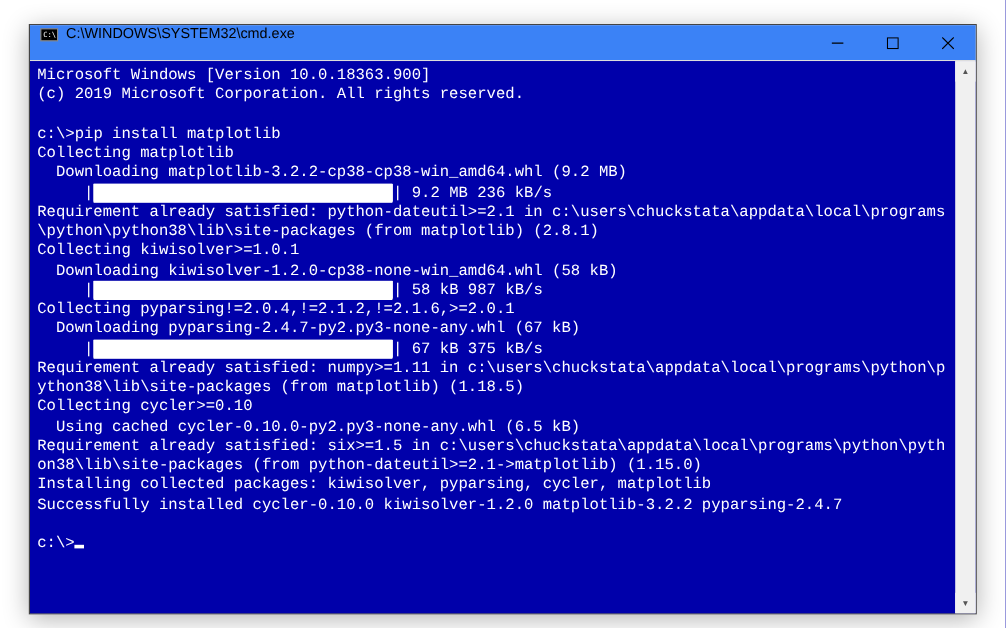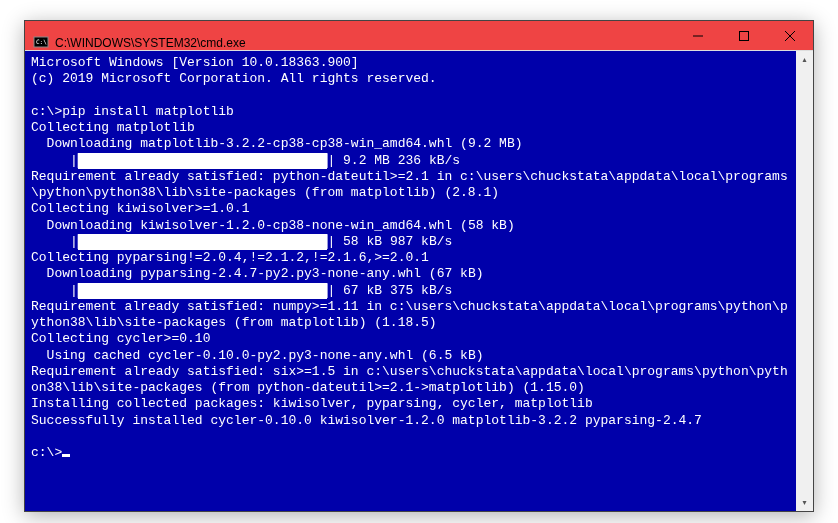--- a/index.html
+++ b/index.html
@@ -12,23 +12,23 @@
       padding: 20px;
     }
     .window {
       width: 790px;
       border: 1px solid #444;
       box-shadow: 0 4px 20px rgba(0,0,0,0.3);
       background: #fff;
     }
     .titlebar {
       height: 30px;
-      background: #ef4444;
+      background: #3b82f6;
       display: flex;
-      align-items: flex-end;
+      align-items: flex-start;
       border-bottom: 1px solid #ddd;
     }
     .titlebar-icon {
       width: 16px;
       height: 16px;
       margin: 0 6px 0 8px;
       display: flex;
       align-items: center;
       justify-content: center;
     }

